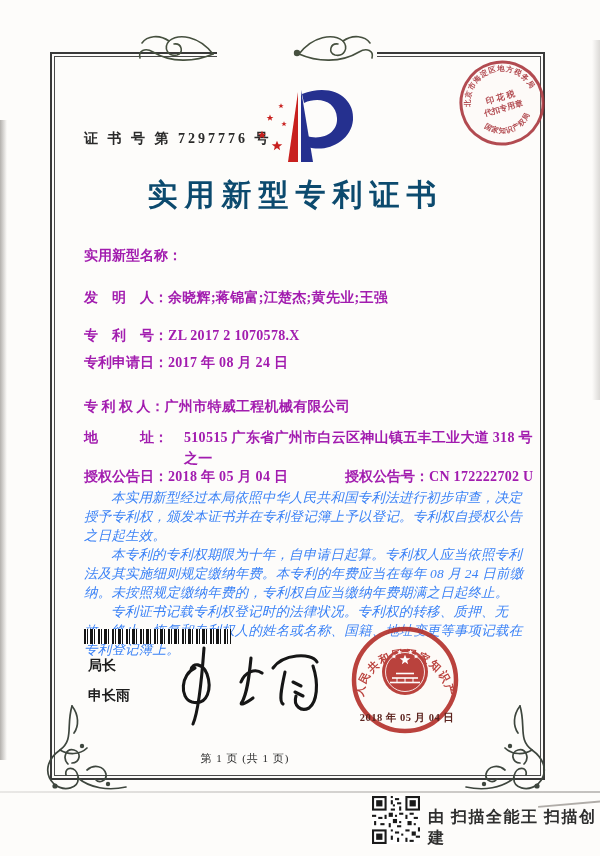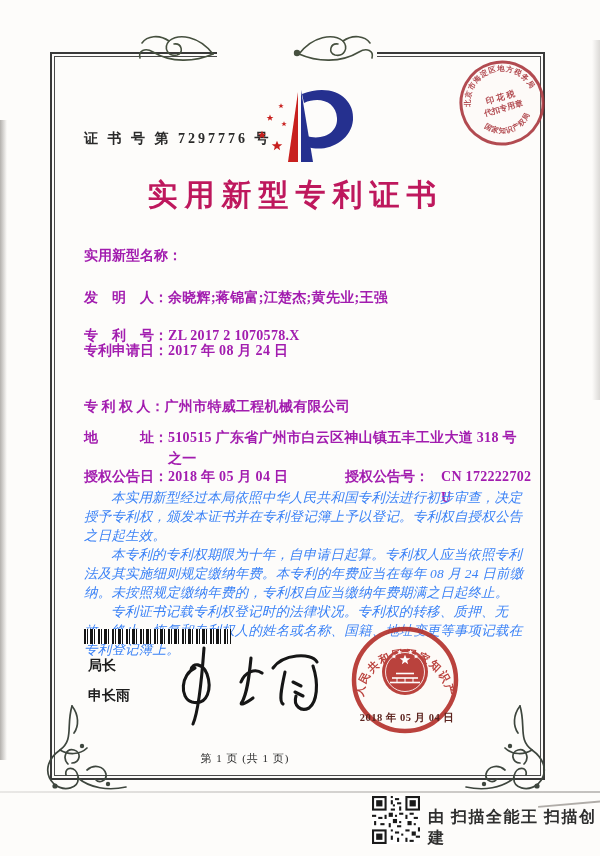--- a/index.html
+++ b/index.html
@@ -18,27 +18,27 @@
   .paper-edge{left:0;top:791px;width:600px;height:2px;
     background:linear-gradient(to right, rgba(60,55,50,.10), rgba(60,55,50,.30));}
   .paper-edge2{left:538px;top:803px;width:66px;height:2px;background:#8f8a84;
     transform:rotate(-5deg);opacity:.7;}
   
   .frame{left:50px;top:52px;width:491px;height:724px;border:2px solid #3a3a3a;}
   .frame-inner{position:absolute;left:2px;top:2px;right:2px;bottom:2px;border:1px solid #4a4a4a;}
   
   .cert-no{left:84px;top:93px;font-size:14px;font-weight:700;letter-spacing:3px;color:#2a2a2a;margin-top:37px;}
   .title{left:50px;top:175px;width:491px;text-align:center;font-size:30px;font-weight:600;
-    letter-spacing:7px;color:#be185d;}
+    letter-spacing:7px;color:#0c4a6e;}
   
   .row{left:84px;width:452px;display:flex;font-size:14px;font-weight:700;color:#a21caf;line-height:21px;}
   .row .lab{white-space:pre;flex:0 0 auto;}
   .row .val{letter-spacing:.3px;}
   .row .val-wrap{max-width:352px;}
-  .pair2{position:absolute;left:261px;top:0;display:flex;gap:12px;}
+  .pair2{position:absolute;left:261px;top:0;display:flex;}
   
   .paras{left:84px;top:488px;width:440px;font-size:13.5px;line-height:19px;
     font-style:italic;font-weight:500;color:#3b82f6;letter-spacing:.2px;}
   .paras p{margin:0;text-indent:2em;}
   
   .barcode{left:84px;top:629px;width:147px;height:15px;
     background:repeating-linear-gradient(90deg,
       #141414 0 2px,#fff 2px 3px,#141414 3px 4px,#fff 4px 6px,
       #141414 6px 9px,#fff 9px 10px,#141414 10px 11px,#fff 11px 14px);}
   .sig-title{left:88px;top:657px;font-size:14px;font-weight:700;font-family:"Liberation Sans","DejaVu Sans",sans-serif;}
@@ -152,29 +152,29 @@
   <span class="lab">实用新型名称：</span>
 </div>
 <div class="abs row" style="top:287px;">
   <span class="lab">发　明　人：</span>
   <span class="val">余晓辉;蒋锦富;江楚杰;黄先业;王强</span>
 </div>
 <div class="abs row" style="top:325px;">
   <span class="lab">专　利　号：</span>
   <span class="val">ZL 2017 2 1070578.X</span>
 </div>
-<div class="abs row" style="top:340px;">
+<div class="abs row" style="top:352px;">
   <span class="lab">专利申请日：</span>
   <span class="val">2017 年 08 月 24 日</span>
 </div>
 <div class="abs row" style="top:396px;">
   <span class="lab">专 利 权 人：</span>
   <span class="val">广州市特威工程机械有限公司</span>
 </div>
-<div class="abs row" style="top:427px;">
+<div class="abs row" style="top:427px;justify-content:space-between;">
   <span class="lab">地　　　址：</span>
   <span class="val val-wrap">510515 广东省广州市白云区神山镇五丰工业大道 318 号之一</span>
 </div>
 <div class="abs row" style="top:466px;">
   <span class="lab">授权公告日：</span>
   <span class="val">2018 年 05 月 04 日</span>
   <span class="pair2">
     <span class="lab">授权公告号：</span>
     <span class="val">CN 172222702 U</span>
   </span>

